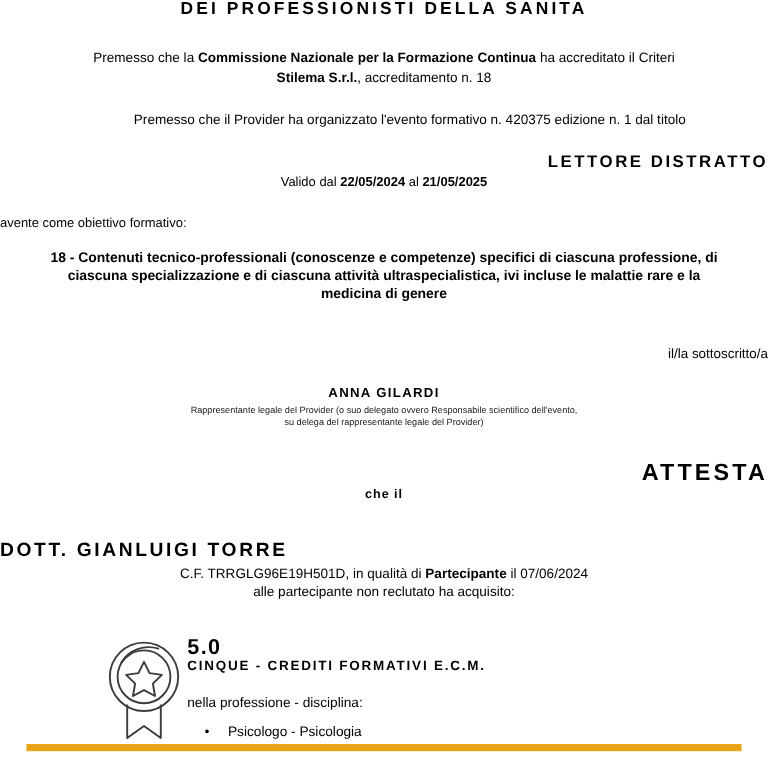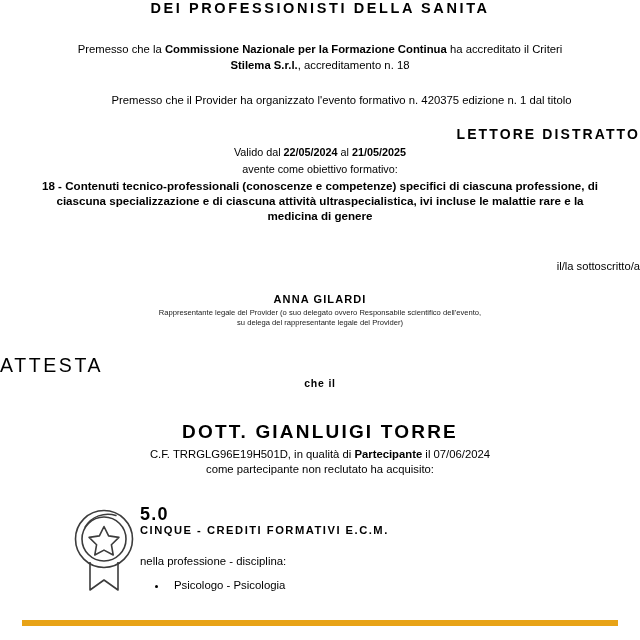--- a/index.html
+++ b/index.html
@@ -55,30 +55,29 @@
     line-height: 17px;
   }
   .validity {
     font-size: 10.8px;
     text-align: center;
     margin-top: 2px;
     line-height: 14px;
   }
   .obiettivo-label {
     font-size: 10.8px;
-    text-align: center;
-    margin-top: 3px;
+    margin-top: 20px;
     line-height: 14px;
   }
   .obiettivo-text {
     font-size: 11.6px;
     font-weight: bold;
     text-align: center;
     line-height: 15px;
-    margin-top: 2px;
+    margin-top: 14px;
     padding: 0 30px;
   }
 
   .sottoscritto {
     font-size: 11.2px;
     text-align: right;
     margin-top: 37px;
   }
   .signer-name {
     font-size: 11px;
@@ -90,59 +89,59 @@
   .signer-role {
     font-size: 7.6px;
     text-align: center;
     line-height: 10.5px;
     margin-top: 3px;
     color: #1a1a1a;
   }
 
   .attesta {
     font-size: 19.5px;
-    font-weight: normal;
+    font-weight: bold;
     letter-spacing: 2.6px;
-    text-align: left;
+    text-align: right;
     margin-top: 25px;
     line-height: 22px;
   }
   .che-il {
     font-size: 10.5px;
     font-weight: bold;
     letter-spacing: 0.8px;
     text-align: center;
     margin-top: 1px;
   }
 
   .recipient-name {
-    font-size: 19px;
+    font-size: 16px;
     font-weight: bold;
     letter-spacing: 2.2px;
-    text-align: center;
     margin-top: 32px;
   }
   .recipient-cf {
     font-size: 11.3px;
     text-align: center;
     margin-top: 4px;
     line-height: 15px;
   }
   .recipient-note {
     font-size: 11.3px;
     text-align: center;
     line-height: 15px;
   }
 
   .credits-block {
     margin-top: 28px;
     position: relative;
     padding-left: 140px;
     padding-right: 40px;
     min-height: 96px;
+    margin-left: 16px;
   }
   .badge-icon {
     position: absolute;
     left: 68px;
     top: 2px;
     width: 72px;
     height: 84px;
   }
   .credits-number {
     font-size: 18px;
@@ -218,21 +217,21 @@
     <span>su delega del rappresentante legale del Provider)</span>
   </div>
 
   <div class="attesta">ATTESTA</div>
   <div class="che-il">che il</div>
 
   <div class="recipient-name">DOTT. GIANLUIGI TORRE</div>
   <div class="recipient-cf">
     <span>C.F. TRRGLG96E19H501D, in qualità di </span><b>Partecipante</b><span> il 07/06/2024</span>
   </div>
-  <div class="recipient-note">come partecipante non reclutato ha acquisito:</div>
+  <div class="recipient-note">alle partecipante non reclutato ha acquisito:</div>
 
   <div class="credits-block">
 
     <svg class="badge-icon" viewBox="0 0 72 84">
       <circle cx="36" cy="32" r="28.5" fill="none" stroke="#3c3c3c" stroke-width="1.6"></circle>
       <circle cx="36" cy="32" r="22" fill="none" stroke="#3c3c3c" stroke-width="1.6"></circle>
       <path d="M 17 20 A 27 27 0 0 1 48 8.5" fill="none" stroke="#3c3c3c" stroke-width="1.4" stroke-linecap="round"></path>
       <path d="M36 19.5 l4.6 9.4 10.3 1.5 -7.5 7.3 1.8 10.3 -9.2 -4.9 -9.2 4.9 1.8 -10.3 -7.5 -7.3 10.3 -1.5 Z" fill="none" stroke="#3c3c3c" stroke-width="1.6" stroke-linejoin="round"></path>
       <path d="M22 55 L22 83 L36 73 L50 83 L50 55" fill="none" stroke="#3c3c3c" stroke-width="1.6" stroke-linejoin="round"></path>
     </svg>

